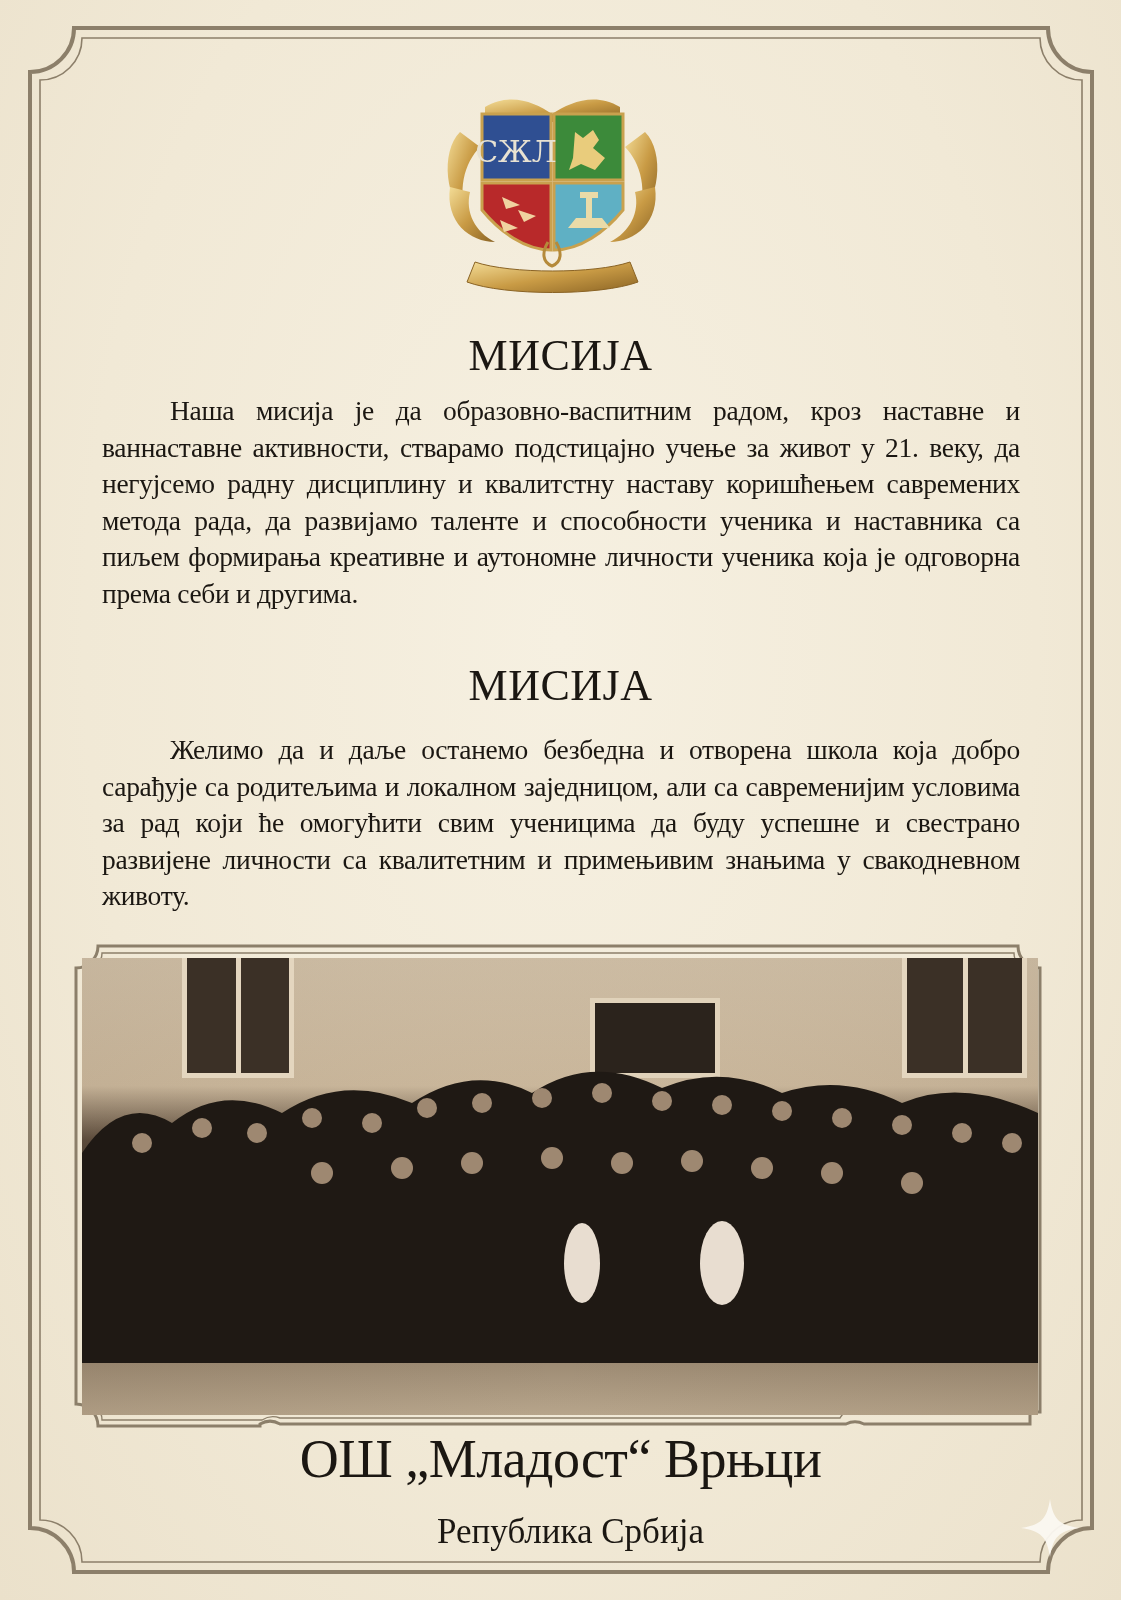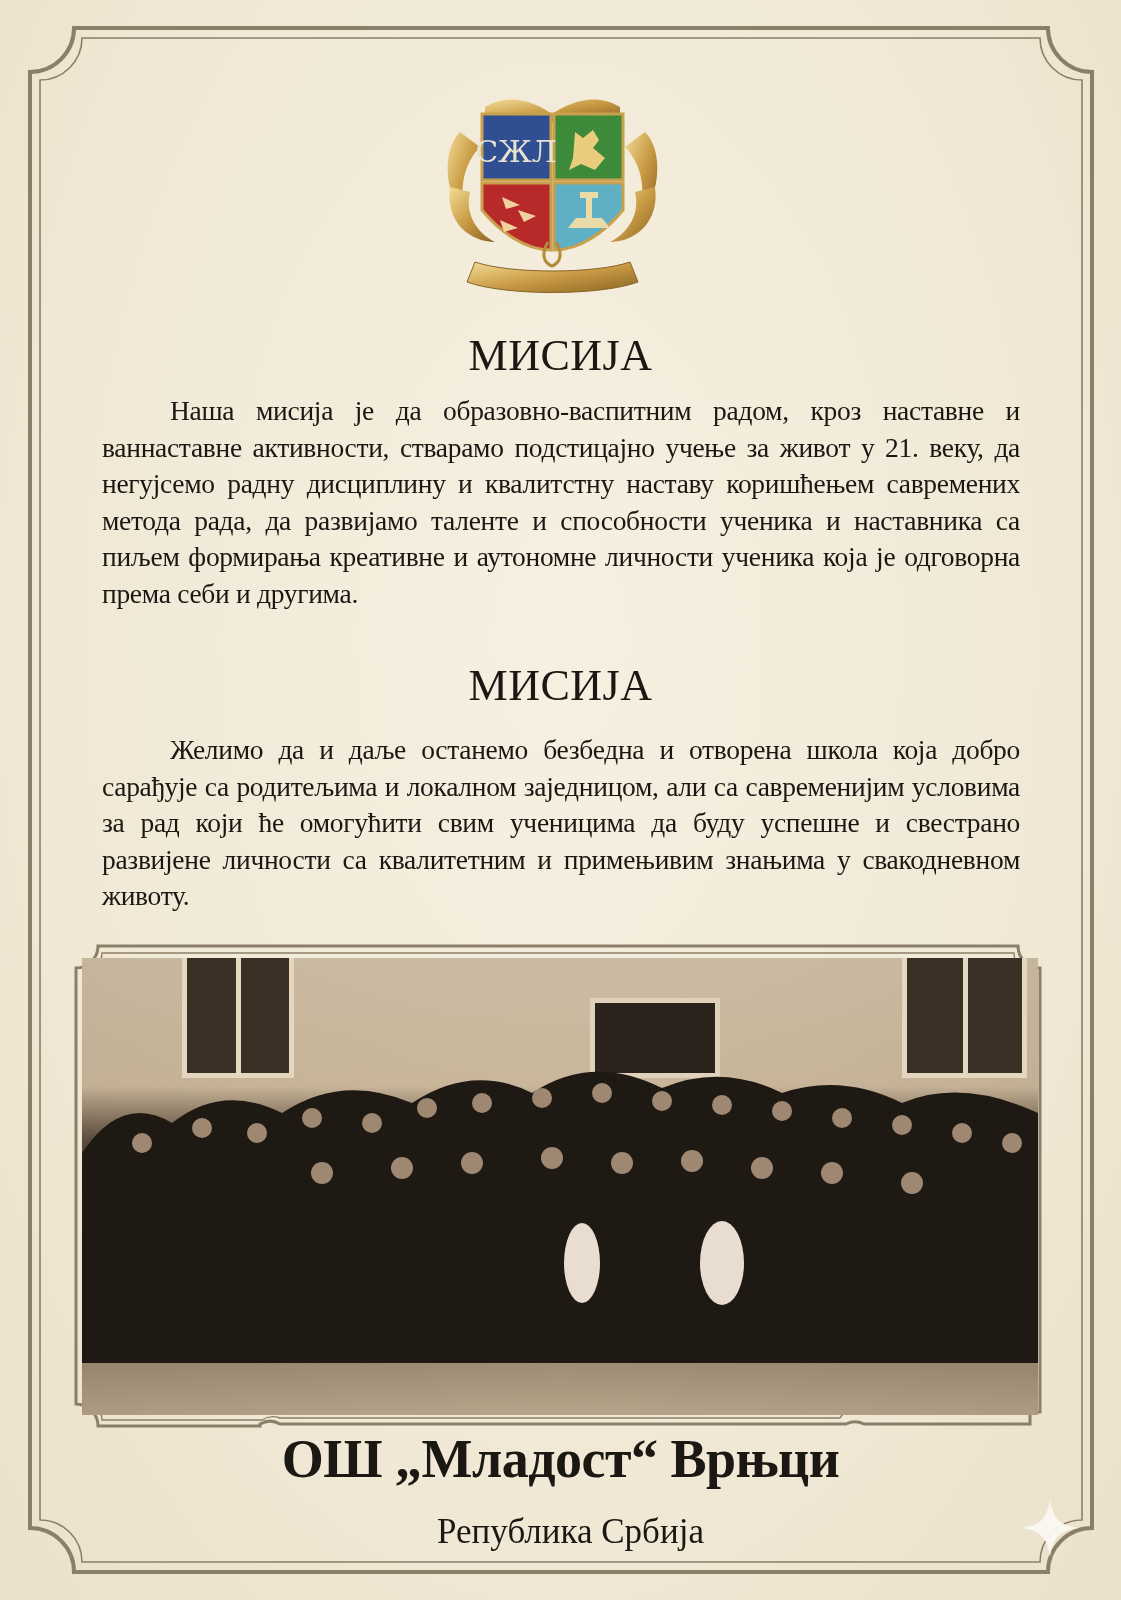--- a/index.html
+++ b/index.html
@@ -26,21 +26,21 @@
       radial-gradient(ellipse at 50% 90%, rgba(120,95,70,.0) 0%, rgba(90,70,50,.15) 100%),
       linear-gradient(180deg, #d9c9b0 0%, #d2bfa3 28%, #5a4a3b 40%, #2e261f 62%, #3a3027 78%, #9c8a73 88%, #b8a68c 100%);
     overflow: hidden;
   }
   .window { position: absolute; background: #3b3026; border: 5px solid #e4d6bf; box-sizing: border-box; }
   .window::after { content: ""; position: absolute; left: 50%; top: 0; bottom: 0; width: 5px; margin-left: -2px; background: #e4d6bf; }
   .door { position: absolute; left: 508px; top: 40px; width: 130px; height: 80px; background: #2b231c; border: 5px solid #e0d2ba; box-sizing: border-box; }
   .crowd { position: absolute; left: 0; top: 75px; width: 956px; height: 330px; }
   .caption-title {
     position: absolute; left: 0; width: 1121px; top: 1428px; text-align: center;
-    font-size: 54px; margin: 0; font-weight: bold; letter-spacing: -0.5px;
+    font-size: 54px; margin: 0; font-weight: normal; letter-spacing: -0.5px;
   }
   .caption-sub {
     position: absolute; left: 0; width: 1121px; top: 1502px; text-align: center;
     font-size: 35px; margin: 10px; font-weight: normal;
   }
   .sparkle { position: absolute; left: 1019px; top: 1497px; width: 62px; height: 62px; }
 </style>
 </head>
 <body>
 

